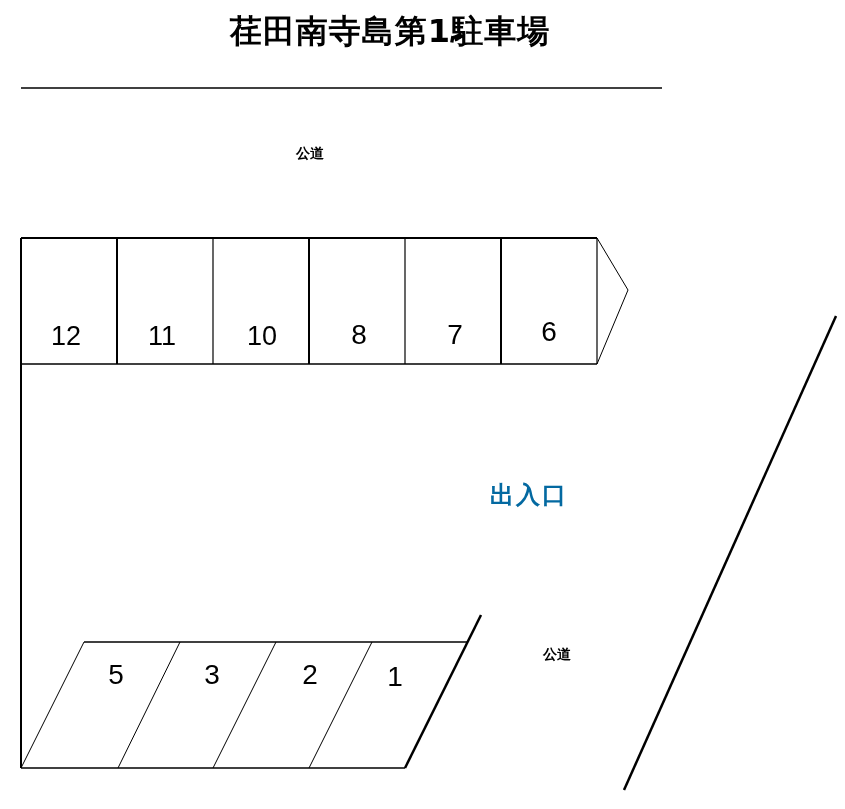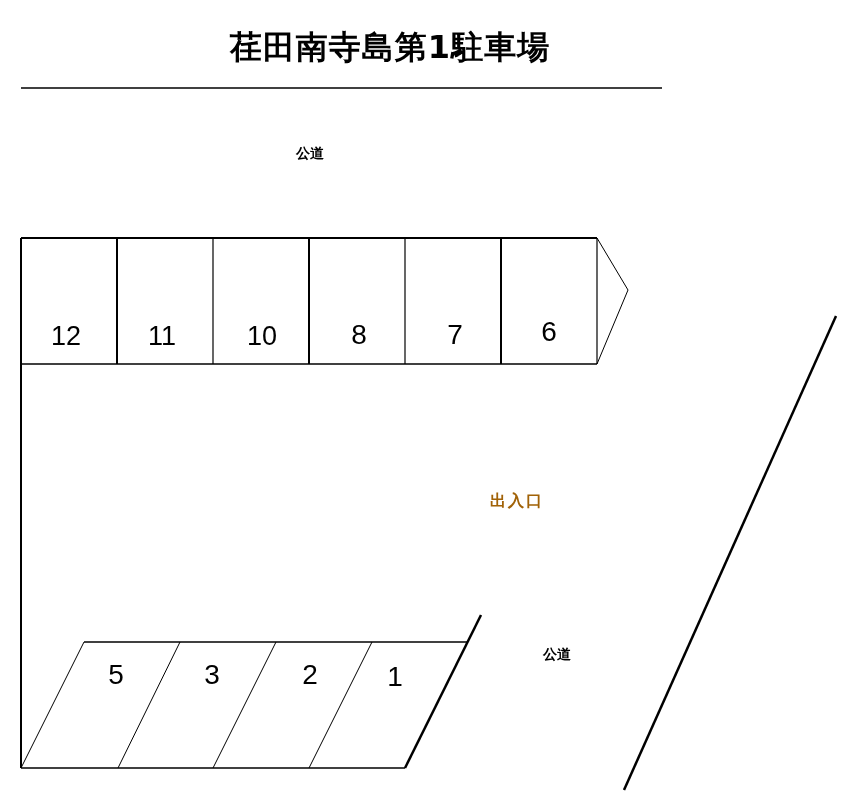--- a/index.html
+++ b/index.html
@@ -1,22 +1,22 @@
 <!DOCTYPE html>
 <html><head>
   <meta charset="utf-8">
   <style>
     html, body { margin: 0; padding: 0; background: #ffffff; }
     body { width: 845px; height: 809px; position: relative; overflow: hidden; font-family: "DejaVu Sans", sans-serif; }
     .title {
       position: absolute; left: 0; top: 10px; width: 780px; text-align: center;
-      font-size: 32px; font-weight: bold; color: #000; letter-spacing: 1px; margin-top: 16px;
+      font-size: 32px; font-weight: bold; color: #000; letter-spacing: 1px;
     }
     .label-road { position: absolute; font-size: 14px; font-weight: bold; color: #000; }
-    .label-entrance { position: absolute; font-size: 16px; font-weight: bold; color: #a16207; letter-spacing: 2px; margin-top: 12px; }
+    .label-entrance { position: absolute; font-size: 24px; font-weight: bold; color: #0369a1; letter-spacing: 2px; }
     svg.diagram { position: absolute; left: 0; top: 0; }
     .slot-num { font-family: "Liberation Sans", sans-serif; font-size: 28px; fill: #000; }
     .slot-num-narrow { font-family: "Liberation Sans Narrow", "Liberation Sans", sans-serif; font-size: 27px; fill: #000; }
   </style>
 </head>
 <body>
 
 <div class="title">荏田南寺島第1駐車場</div>
 
 <div class="label-road" style="left:296px; top:145px;">公道</div>

